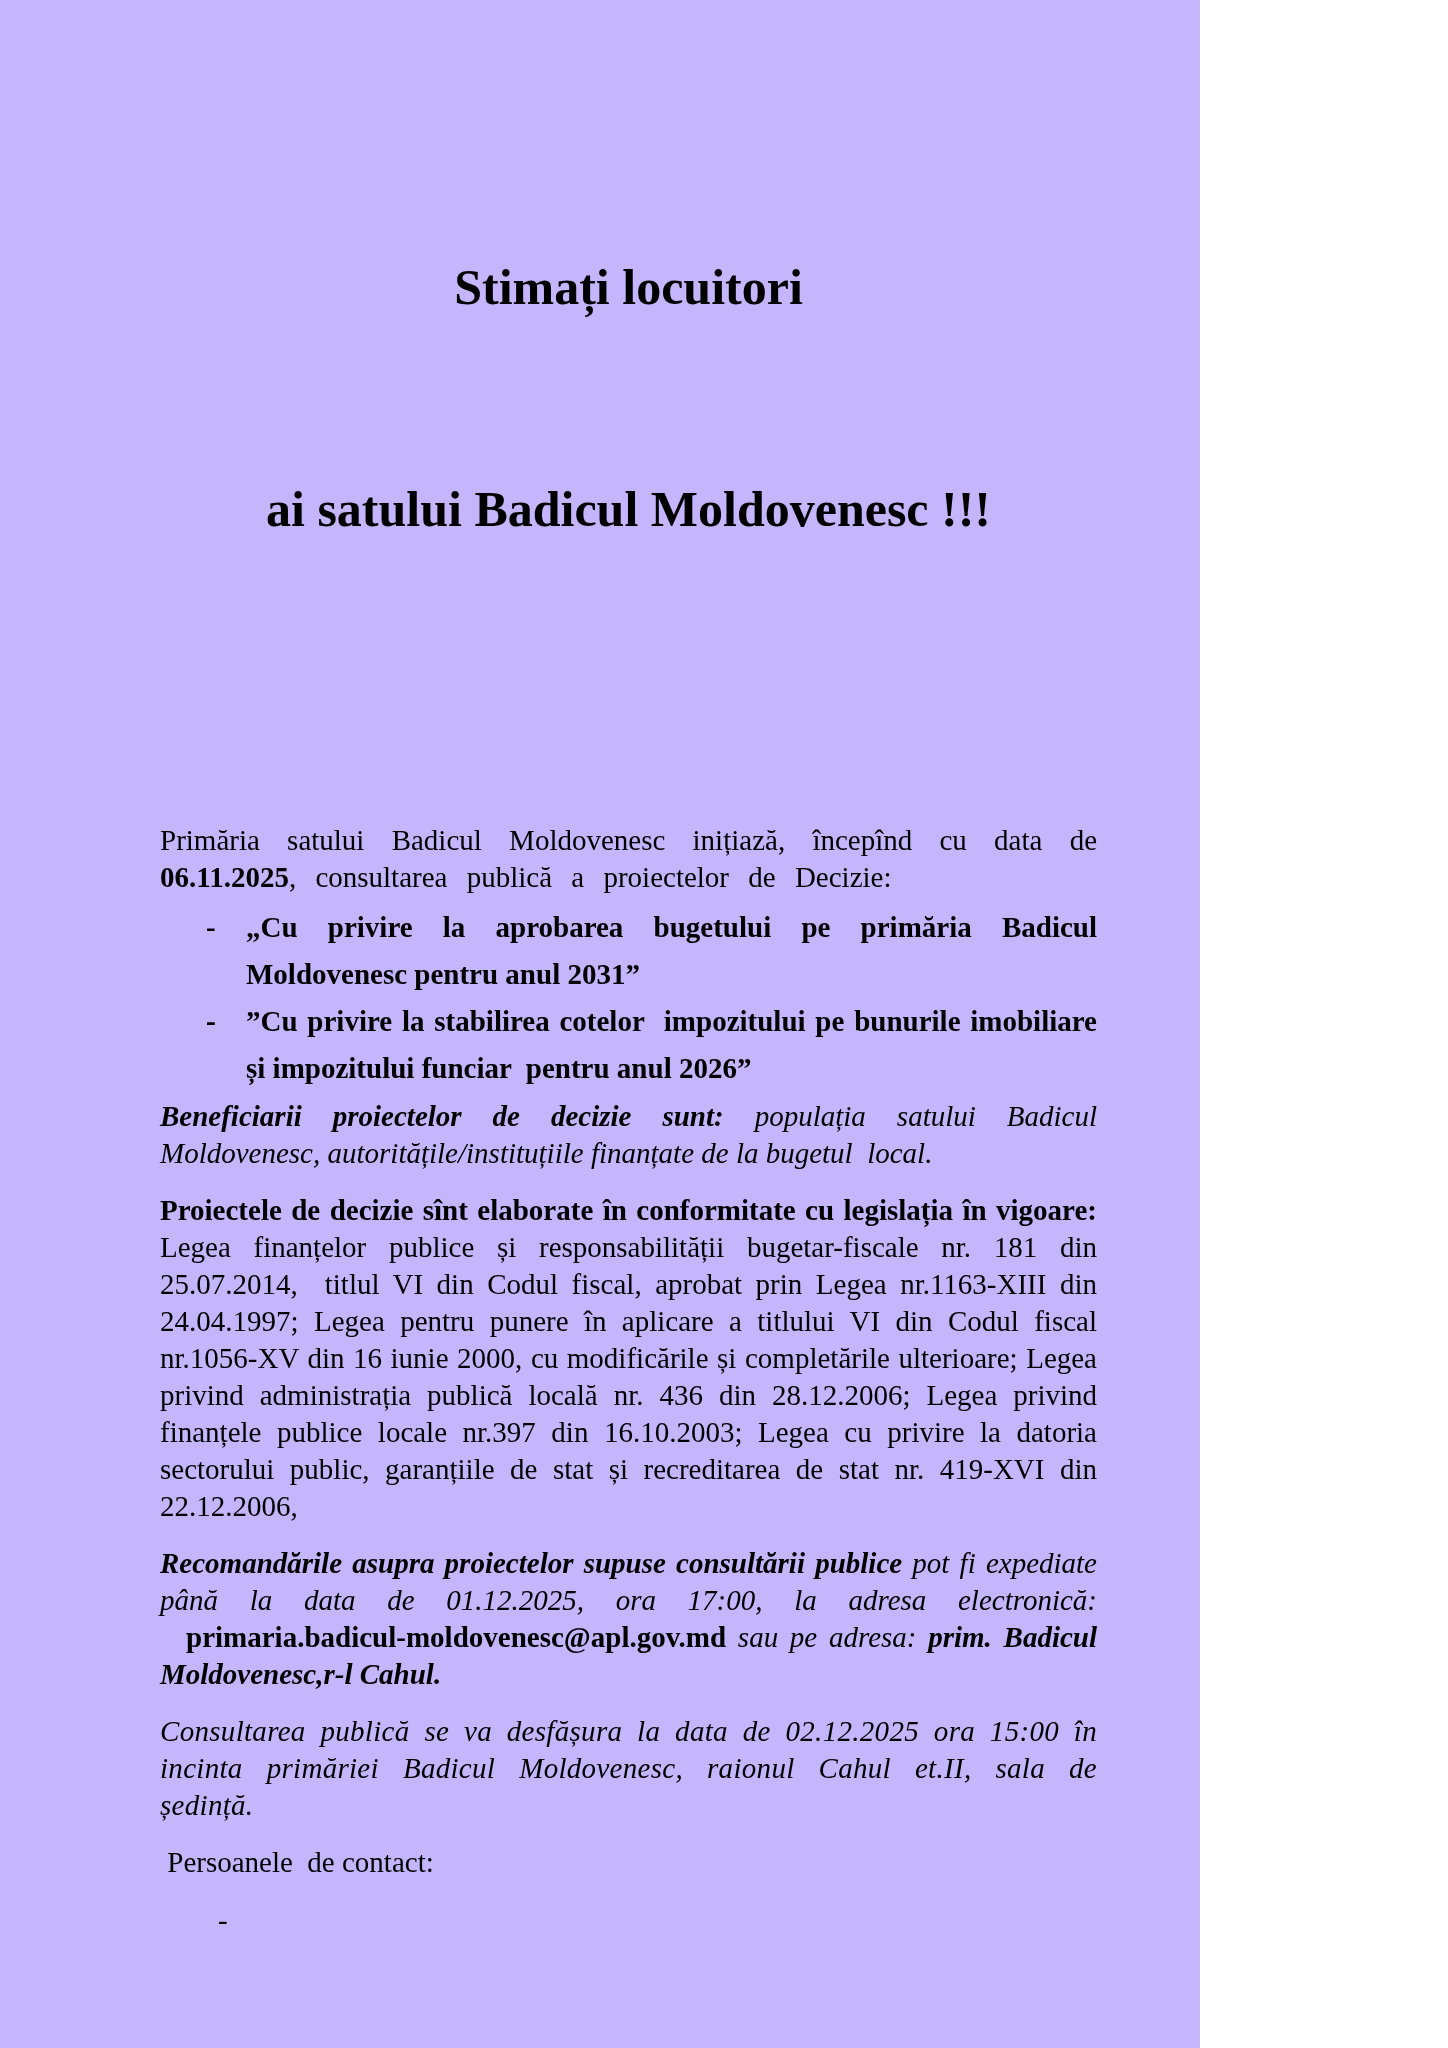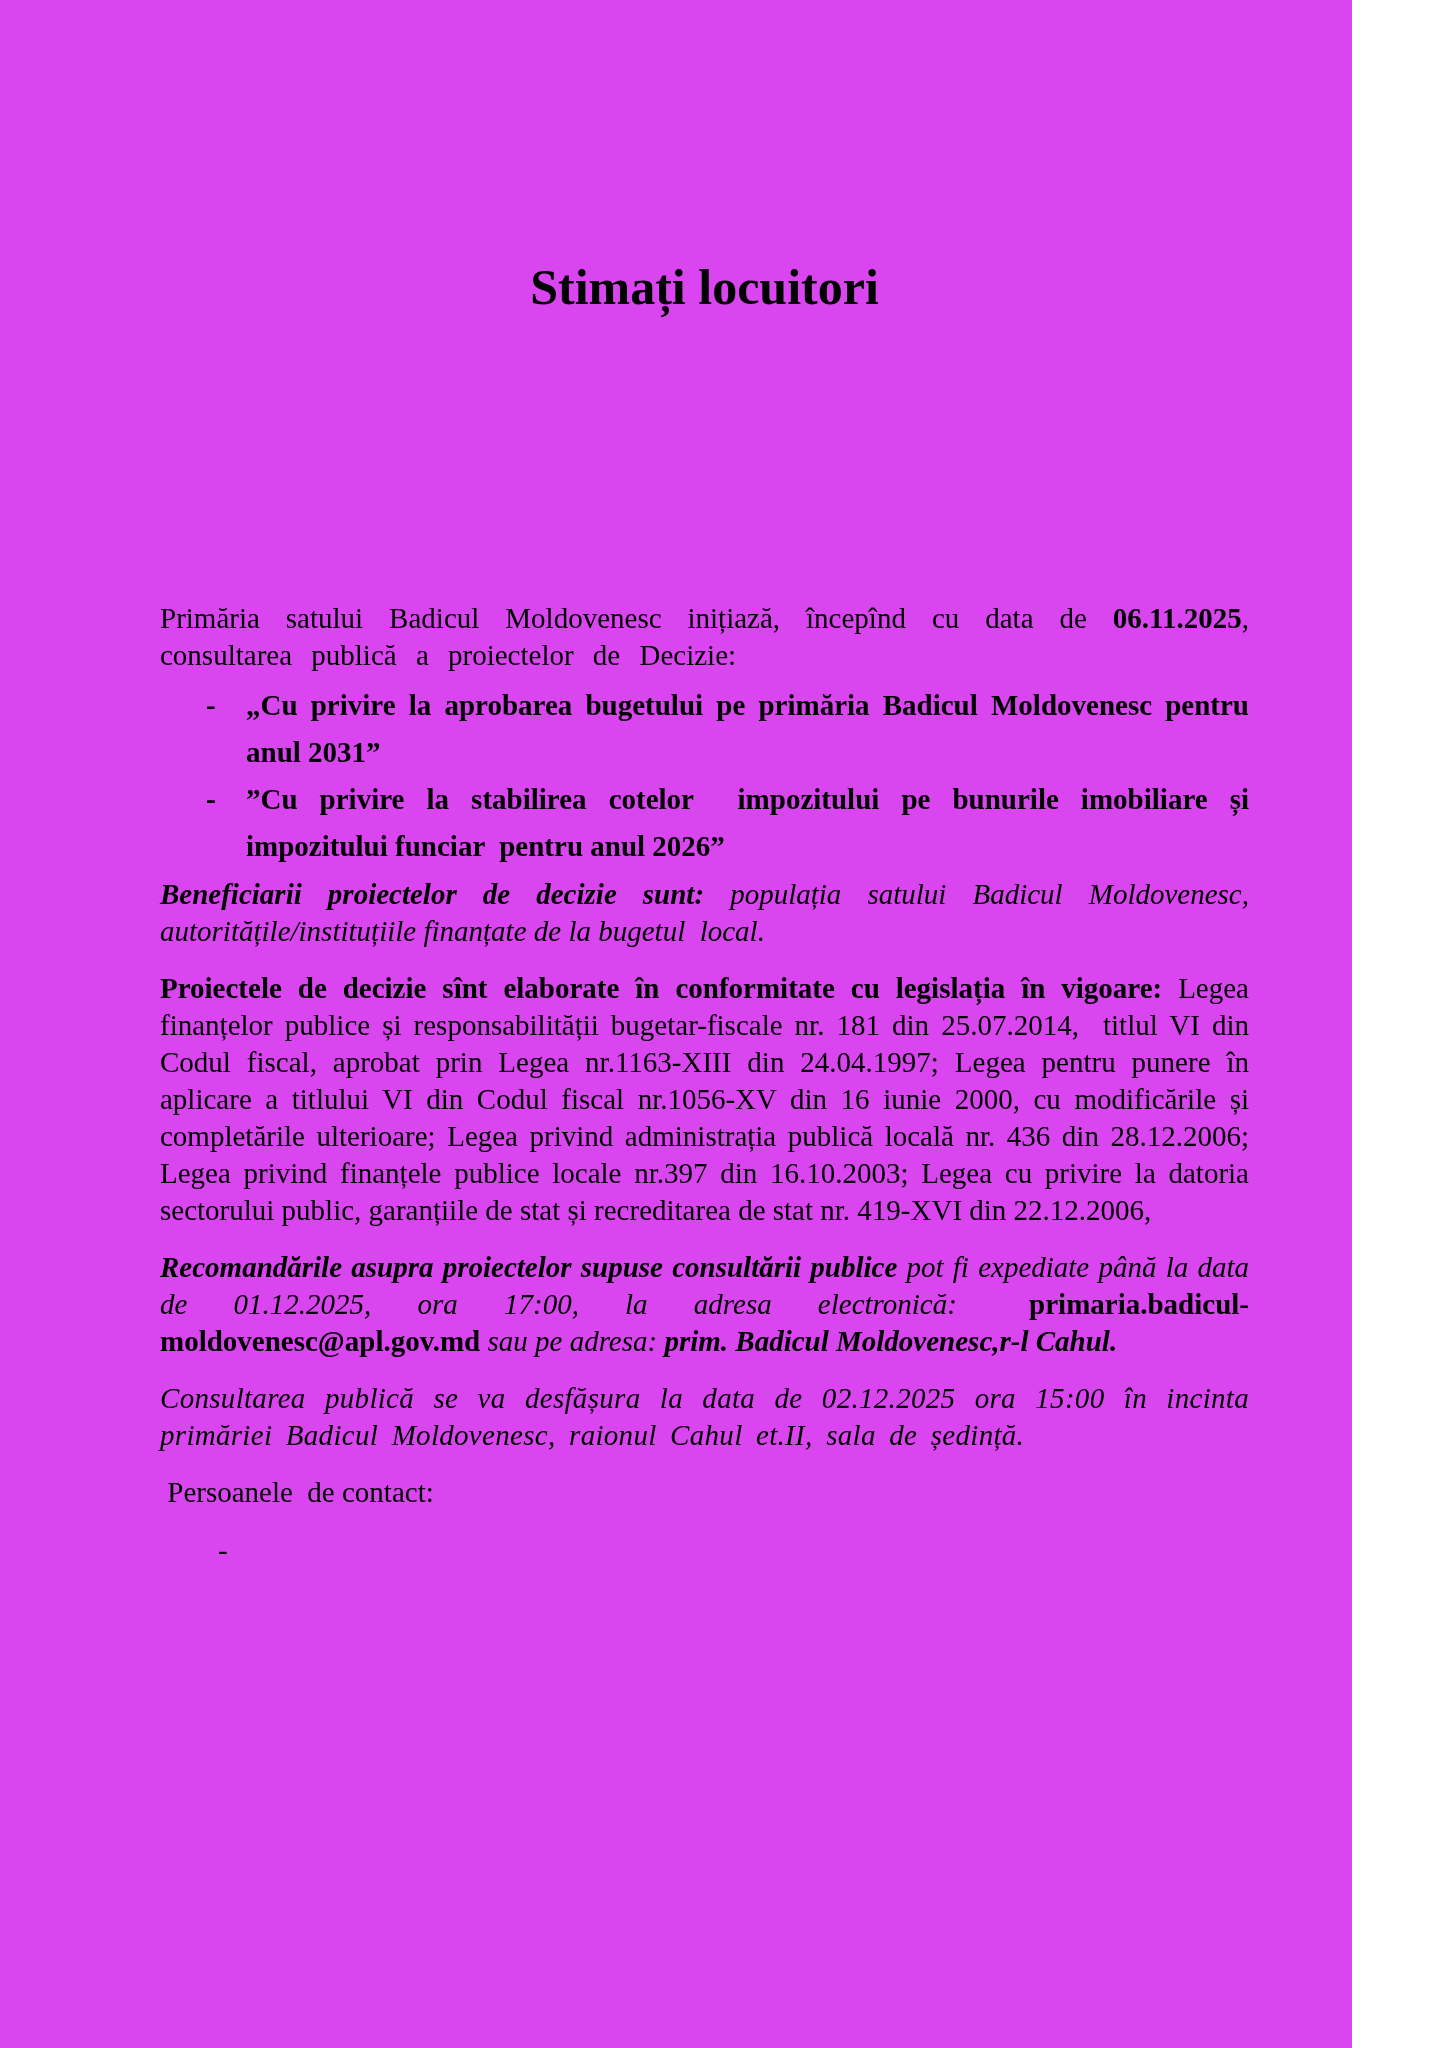--- a/index.html
+++ b/index.html
@@ -1,21 +1,21 @@
 <!DOCTYPE html>
 <html><head>
 <meta charset="utf-8">
 <style>
   * { margin: 0; padding: 0; box-sizing: border-box; }
   html, body { background: #ffffff; }
   .page {
     position: relative;
-    width: 1352px;
+    width: 1200px;
     height: 2048px;
-    background: #d946ef;
+    background: #c4b5fd;
     color: #000000;
     font-family: "Liberation Serif", serif;
     overflow: hidden;
   }
   .content {
     padding: 102px 103px 0 160px; 
   }
   .doc-title {
     text-align: center;
     font-weight: bold;
@@ -63,20 +63,21 @@
   .contact-bullet .dash { position: absolute; left: 58px; top: 0; }
 </style>
 </head>
 <body>
 
 <div class="page">
   <div class="content">
 
     <h1 class="doc-title">
       <span class="title-line">Stimați locuitori</span>
+      <span class="title-line">ai satului Badicul Moldovenesc !!!</span>
     </h1>
 
     <p class="body intro"><span>Primăria satului Badicul Moldovenesc inițiază, începînd cu data de </span><span class="bold">06.11.2025</span><span>, consultarea publică a proiectelor de Decizie:</span></p>
 
     <div class="bullets">
       <div class="bullet">
         <span class="dash">-</span>
         <span class="btext">„Cu privire la aprobarea bugetului pe primăria Badicul Moldovenesc pentru anul 2031”</span>
       </div>
       <div class="bullet">

